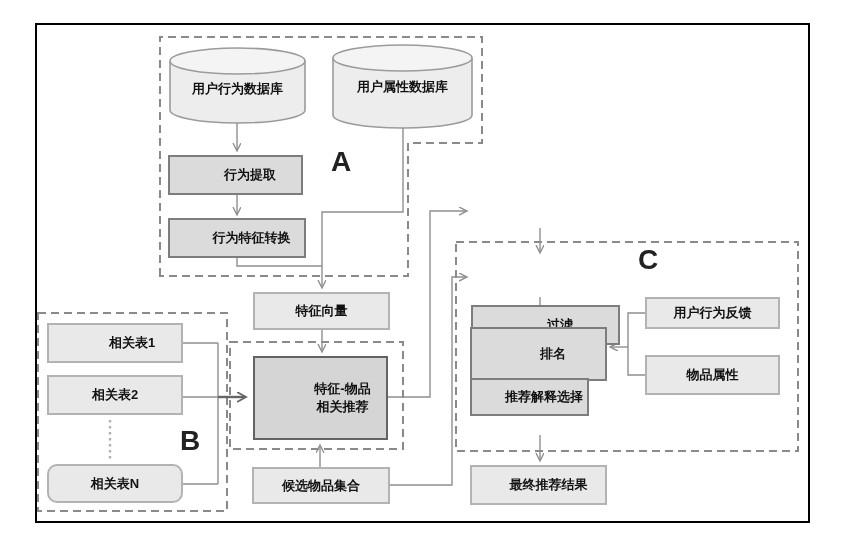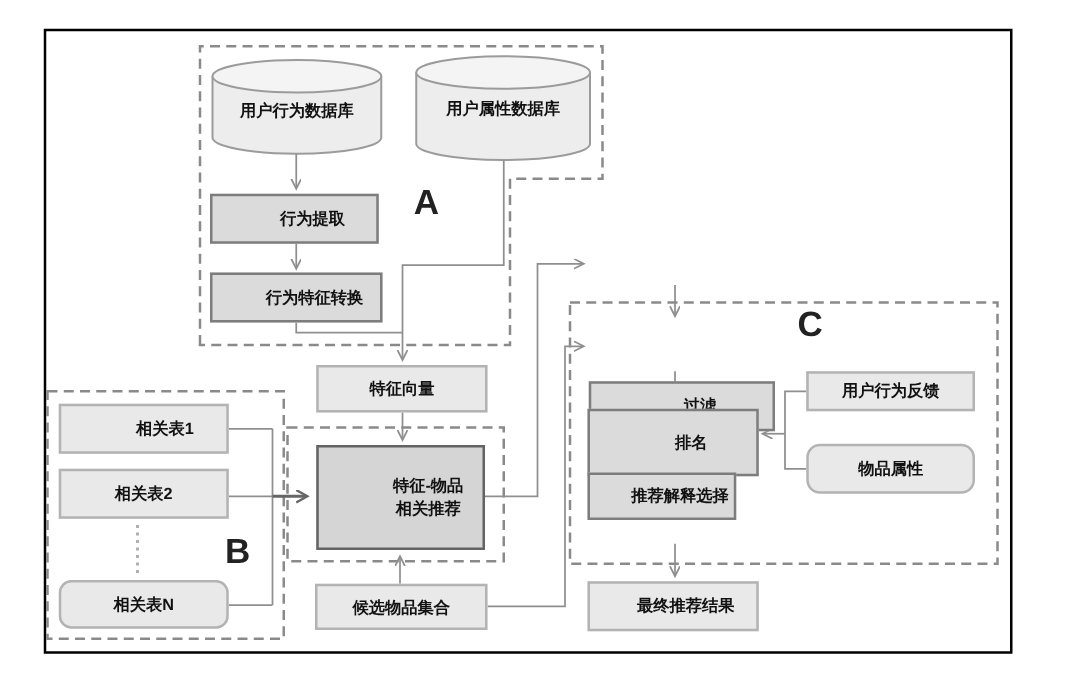--- a/index.html
+++ b/index.html
@@ -111,19 +111,19 @@
 
   <div class="box data-box" style="left:47px;top:323px;width:136px;height:40px;padding-left:34px;">相关表1</div>
   <div class="box data-box" style="left:47px;top:375px;width:136px;height:40px;">相关表2</div>
   <div class="box data-box" style="left:47px;top:464px;width:136px;height:39px;border-radius:10px;">相关表N</div>
 
   <div class="box proc-box" style="left:471px;top:257px;width:149px;height:40px;margin-top:48px;">过滤</div>
   <div class="box proc-box" style="left:470px;top:327px;width:137px;height:54px;">排名</div>
   <div class="box proc-box" style="left:470px;top:378px;width:119px;height:38px;">推荐解释选择</div>
   <div class="box data-box" style="left:470px;top:465px;width:137px;height:40px;padding-left:20px;">最终推荐结果</div>
   <div class="box data-box" style="left:645px;top:297px;width:135px;height:32px;">用户行为反馈</div>
-  <div class="box data-box" style="left:645px;top:355px;width:135px;height:40px;border-radius:11px;">物品属性</div>
+  <div class="box data-box" style="left:645px;top:355px;width:135px;height:40px;">物品属性</div>
 
   <div class="group-label" style="left:331px;top:146px;">A</div>
   <div class="group-label" style="left:180px;top:425px;">B</div>
   <div class="group-label" style="left:638px;top:244px;">C</div>
 
 </div>
 
 </body></html>

